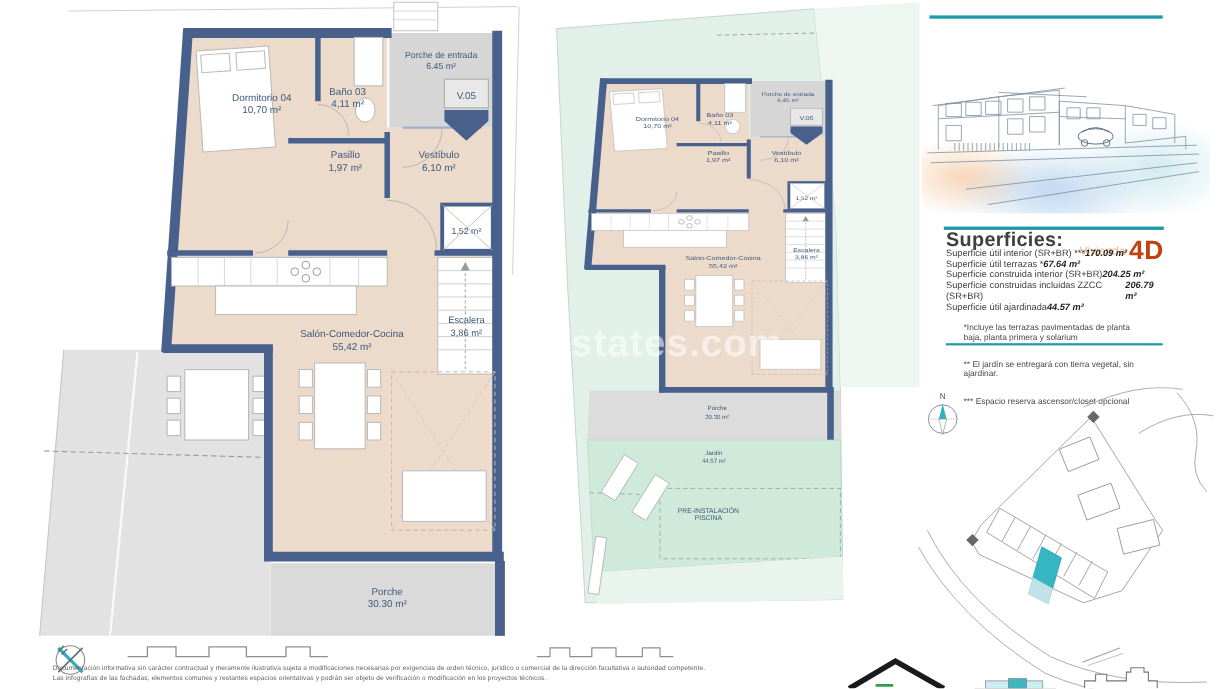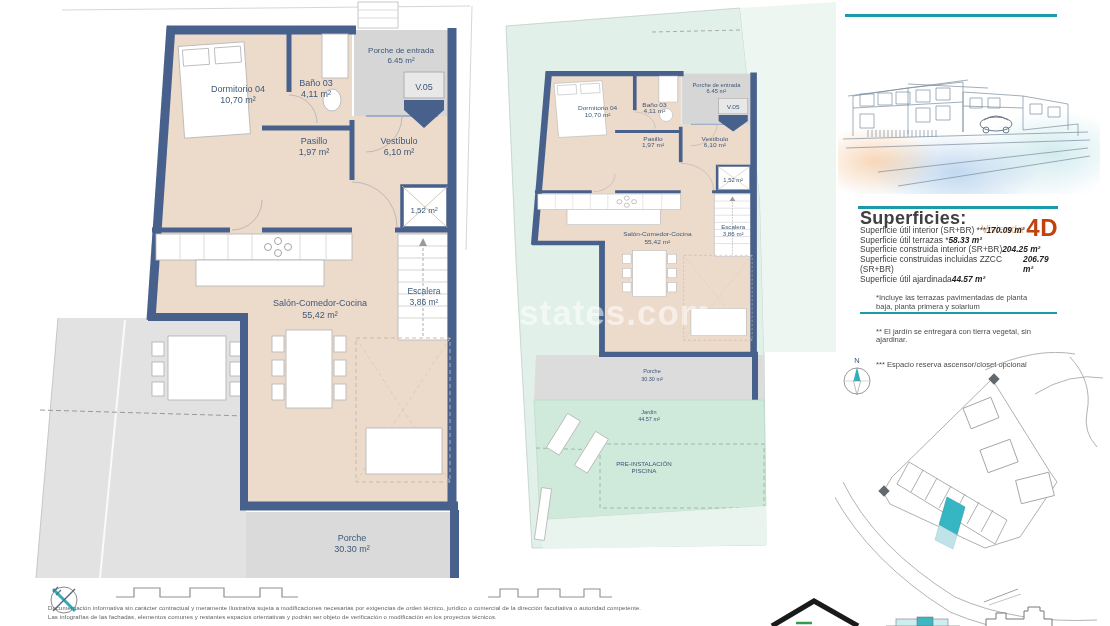--- a/index.html
+++ b/index.html
@@ -348,21 +348,21 @@
     <span>Vivienda</span>
     <b>4D</b>
   </div>
   <div class="abs sup-rows">
     <div class="sup-row">
       <span>Superficie útil interior (SR+BR) ***</span>
       <span class="v">170.09 m²</span>
     </div>
     <div class="sup-row">
       <span>Superficie útil terrazas *</span>
-      <span class="v">58.33 m²</span>
+      <span class="v">67.64 m²</span>
     </div>
     <div class="sup-row">
       <span>Superficie construida interior (SR+BR)</span>
       <span class="v">204.25 m²</span>
     </div>
     <div class="sup-row">
       <span>Superficie construidas incluidas ZZCC (SR+BR)</span>
       <span class="v">206.79 m²</span>
     </div>
     <div class="sup-row">

